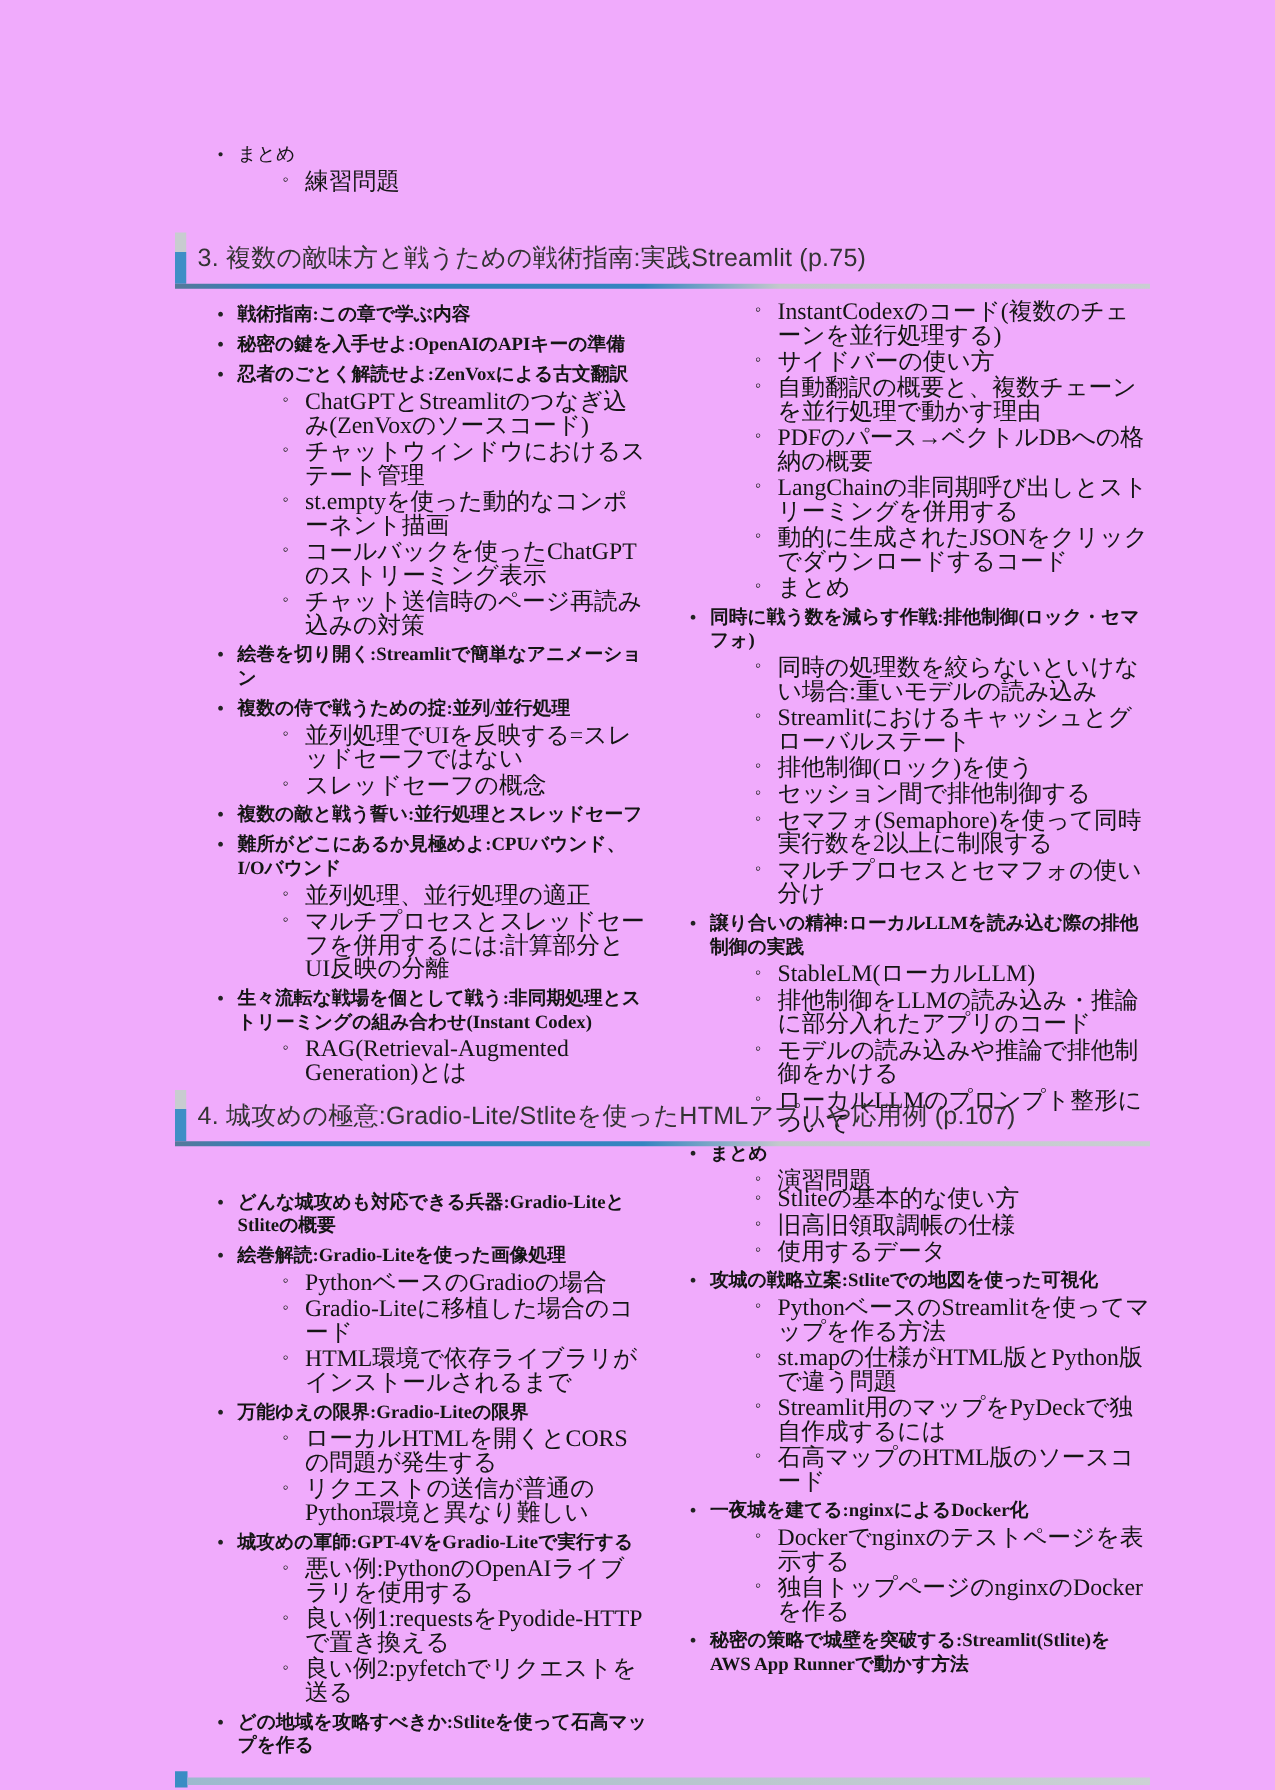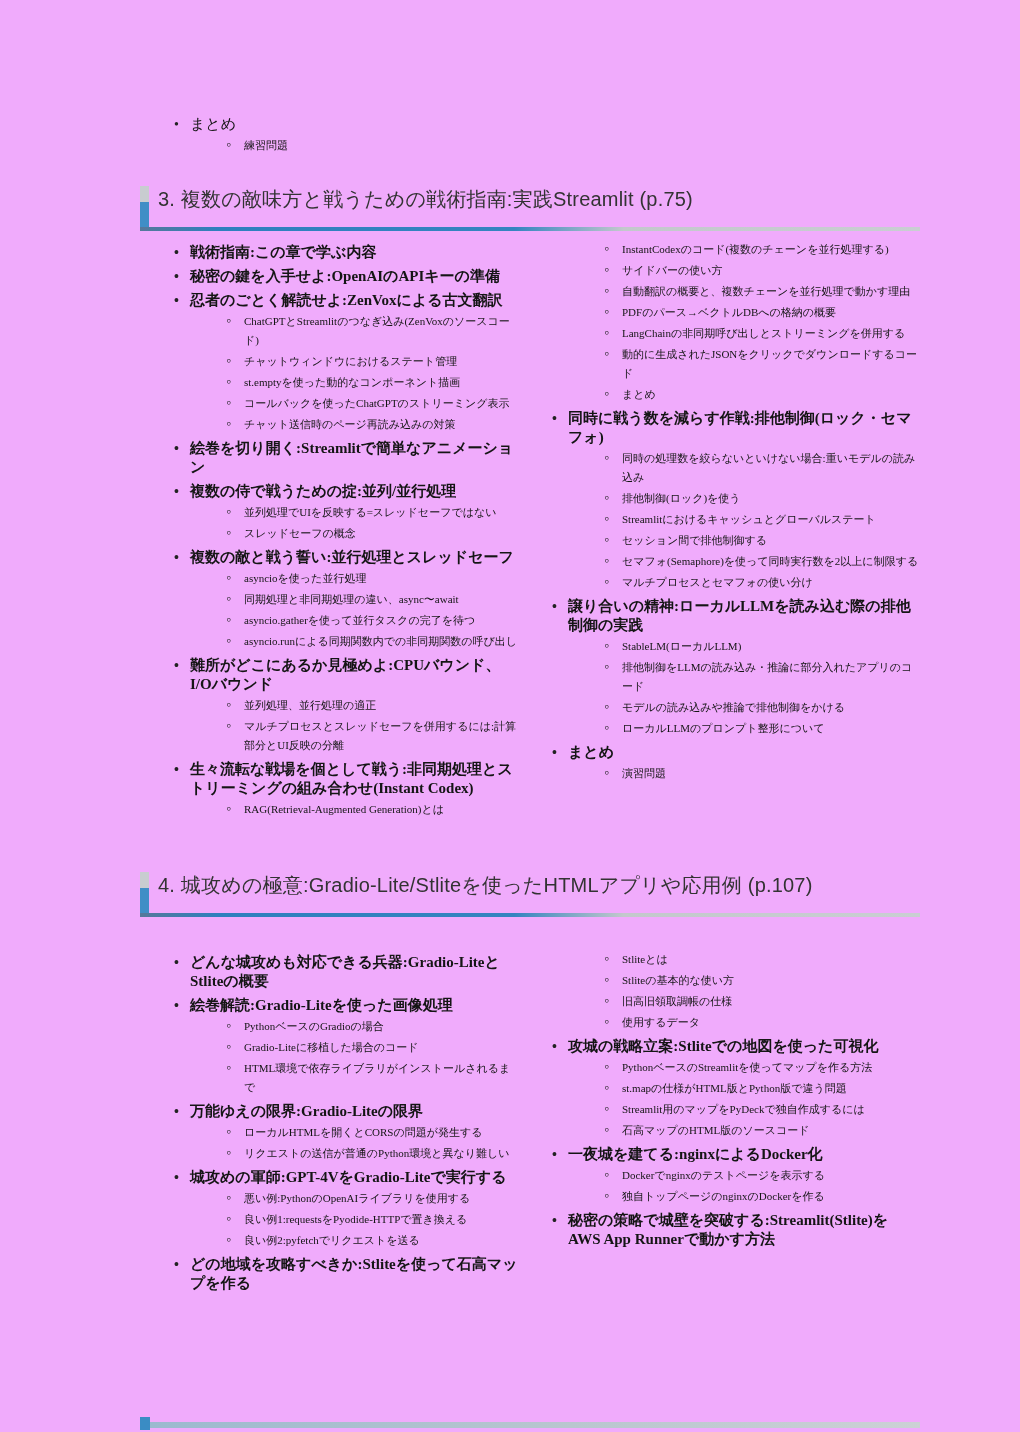--- a/index.html
+++ b/index.html
@@ -9,34 +9,34 @@
 
   .block{position:absolute;left:140px;width:780px;}
 
   
   .i1{position:relative;padding-left:50px;margin-top:5px;
       font-size:15px;line-height:19px;}
   .i1::before{content:"\2022";position:absolute;left:34px;top:0;
       font-size:14px;color:#222;}
   .subwrap{margin-top:2px;}
   .i2{position:relative;padding-left:104px;margin-top:2px;
-      font-size:11px;line-height:19px;}
+      font-size:19px;line-height:19px;}
   .i2::before{content:"\25E6";position:absolute;left:86px;top:-1px;
       font-size:14px;font-weight:700;color:#222;}
 
   
   .cols{position:absolute;left:140px;width:780px;display:grid;
         grid-template-columns:378px 402px;}
   .col{min-width:0;}
   .col .i1{margin-top:5px;font-weight:bold;}
 
   
   .sec{position:absolute;left:140px;width:780px;}
   .heading{position:relative;margin:0;width:780px;height:41px;
-      box-sizing:border-box;display:flex;align-items:flex-start;padding-left:18px;
+      box-sizing:border-box;display:flex;align-items:center;padding-left:18px;
       font-family:"Liberation Sans","DejaVu Sans",sans-serif;
       font-size:20px;font-weight:400;color:#333;letter-spacing:0.2px;}
   .heading::before{content:"";position:absolute;left:0;top:0;width:9px;height:100%;
       background:linear-gradient(to bottom,#c8ccd0 0%,#c8ccd0 38%,#3f8ec6 38%,#3f8ec6 100%);}
   .heading::after{content:"";position:absolute;left:0;bottom:-4px;width:100%;height:4px;
       background:linear-gradient(to right,#56789a 0%,#2f7fbe 10%,#3584c0 48%,#c3c8cc 62%,#c9ced2 100%);}
 
   
   .sliver{position:absolute;left:140px;top:1417px;width:780px;height:15px;}
   .sliver .bar-left{position:absolute;left:0;top:0;width:10px;height:13px;background:#3a8cc4;}
@@ -73,26 +73,20 @@
           <div class="i2">コールバックを使ったChatGPTのストリーミング表示</div>
           <div class="i2">チャット送信時のページ再読み込みの対策</div>
         </div>
         <div class="i1">絵巻を切り開く:Streamlitで簡単なアニメーション</div>
         <div class="i1">複数の侍で戦うための掟:並列/並行処理</div>
         <div class="subwrap">
           <div class="i2">並列処理でUIを反映する=スレッドセーフではない</div>
           <div class="i2">スレッドセーフの概念</div>
         </div>
         <div class="i1">複数の敵と戦う誓い:並行処理とスレッドセーフ</div>
-        <div class="subwrap">
-          <div class="i2">asyncioを使った並行処理</div>
-          <div class="i2">同期処理と非同期処理の違い、async〜await</div>
-          <div class="i2">asyncio.gatherを使って並行タスクの完了を待つ</div>
-          <div class="i2">asyncio.runによる同期関数内での非同期関数の呼び出し</div>
-        </div>
         <div class="i1">難所がどこにあるか見極めよ:CPUバウンド、I/Oバウンド</div>
         <div class="subwrap">
           <div class="i2">並列処理、並行処理の適正</div>
           <div class="i2">マルチプロセスとスレッドセーフを併用するには:計算部分とUI反映の分離</div>
         </div>
         <div class="i1">生々流転な戦場を個として戦う:非同期処理とストリーミングの組み合わせ(Instant Codex)</div>
         <div class="subwrap">
           <div class="i2">RAG(Retrieval-Augmented Generation)とは</div>
         </div>
       </div>
@@ -102,22 +96,22 @@
           <div class="i2">サイドバーの使い方</div>
           <div class="i2">自動翻訳の概要と、複数チェーンを並行処理で動かす理由</div>
           <div class="i2">PDFのパース→ベクトルDBへの格納の概要</div>
           <div class="i2">LangChainの非同期呼び出しとストリーミングを併用する</div>
           <div class="i2">動的に生成されたJSONをクリックでダウンロードするコード</div>
           <div class="i2">まとめ</div>
         </div>
         <div class="i1">同時に戦う数を減らす作戦:排他制御(ロック・セマフォ)</div>
         <div class="subwrap">
           <div class="i2">同時の処理数を絞らないといけない場合:重いモデルの読み込み</div>
+          <div class="i2">Streamlitにおけるキャッシュとグローバルステート</div>
           <div class="i2">排他制御(ロック)を使う</div>
-          <div class="i2">Streamlitにおけるキャッシュとグローバルステート</div>
           <div class="i2">セッション間で排他制御する</div>
           <div class="i2">セマフォ(Semaphore)を使って同時実行数を2以上に制限する</div>
           <div class="i2">マルチプロセスとセマフォの使い分け</div>
         </div>
         <div class="i1">譲り合いの精神:ローカルLLMを読み込む際の排他制御の実践</div>
         <div class="subwrap">
           <div class="i2">StableLM(ローカルLLM)</div>
           <div class="i2">排他制御をLLMの読み込み・推論に部分入れたアプリのコード</div>
           <div class="i2">モデルの読み込みや推論で排他制御をかける</div>
           <div class="i2">ローカルLLMのプロンプト整形について</div>
@@ -152,21 +146,20 @@
         <div class="i1">城攻めの軍師:GPT-4VをGradio-Liteで実行する</div>
         <div class="subwrap">
           <div class="i2">悪い例:PythonのOpenAIライブラリを使用する</div>
           <div class="i2">良い例1:requestsをPyodide-HTTPで置き換える</div>
           <div class="i2">良い例2:pyfetchでリクエストを送る</div>
         </div>
         <div class="i1">どの地域を攻略すべきか:Stliteを使って石高マップを作る</div>
       </div>
     <div class="col">
         <div class="subwrap">
-          <div class="i2">Stliteとは</div>
           <div class="i2">Stliteの基本的な使い方</div>
           <div class="i2">旧高旧領取調帳の仕様</div>
           <div class="i2">使用するデータ</div>
         </div>
         <div class="i1">攻城の戦略立案:Stliteでの地図を使った可視化</div>
         <div class="subwrap">
           <div class="i2">PythonベースのStreamlitを使ってマップを作る方法</div>
           <div class="i2">st.mapの仕様がHTML版とPython版で違う問題</div>
           <div class="i2">Streamlit用のマップをPyDeckで独自作成するには</div>
           <div class="i2">石高マップのHTML版のソースコード</div>

